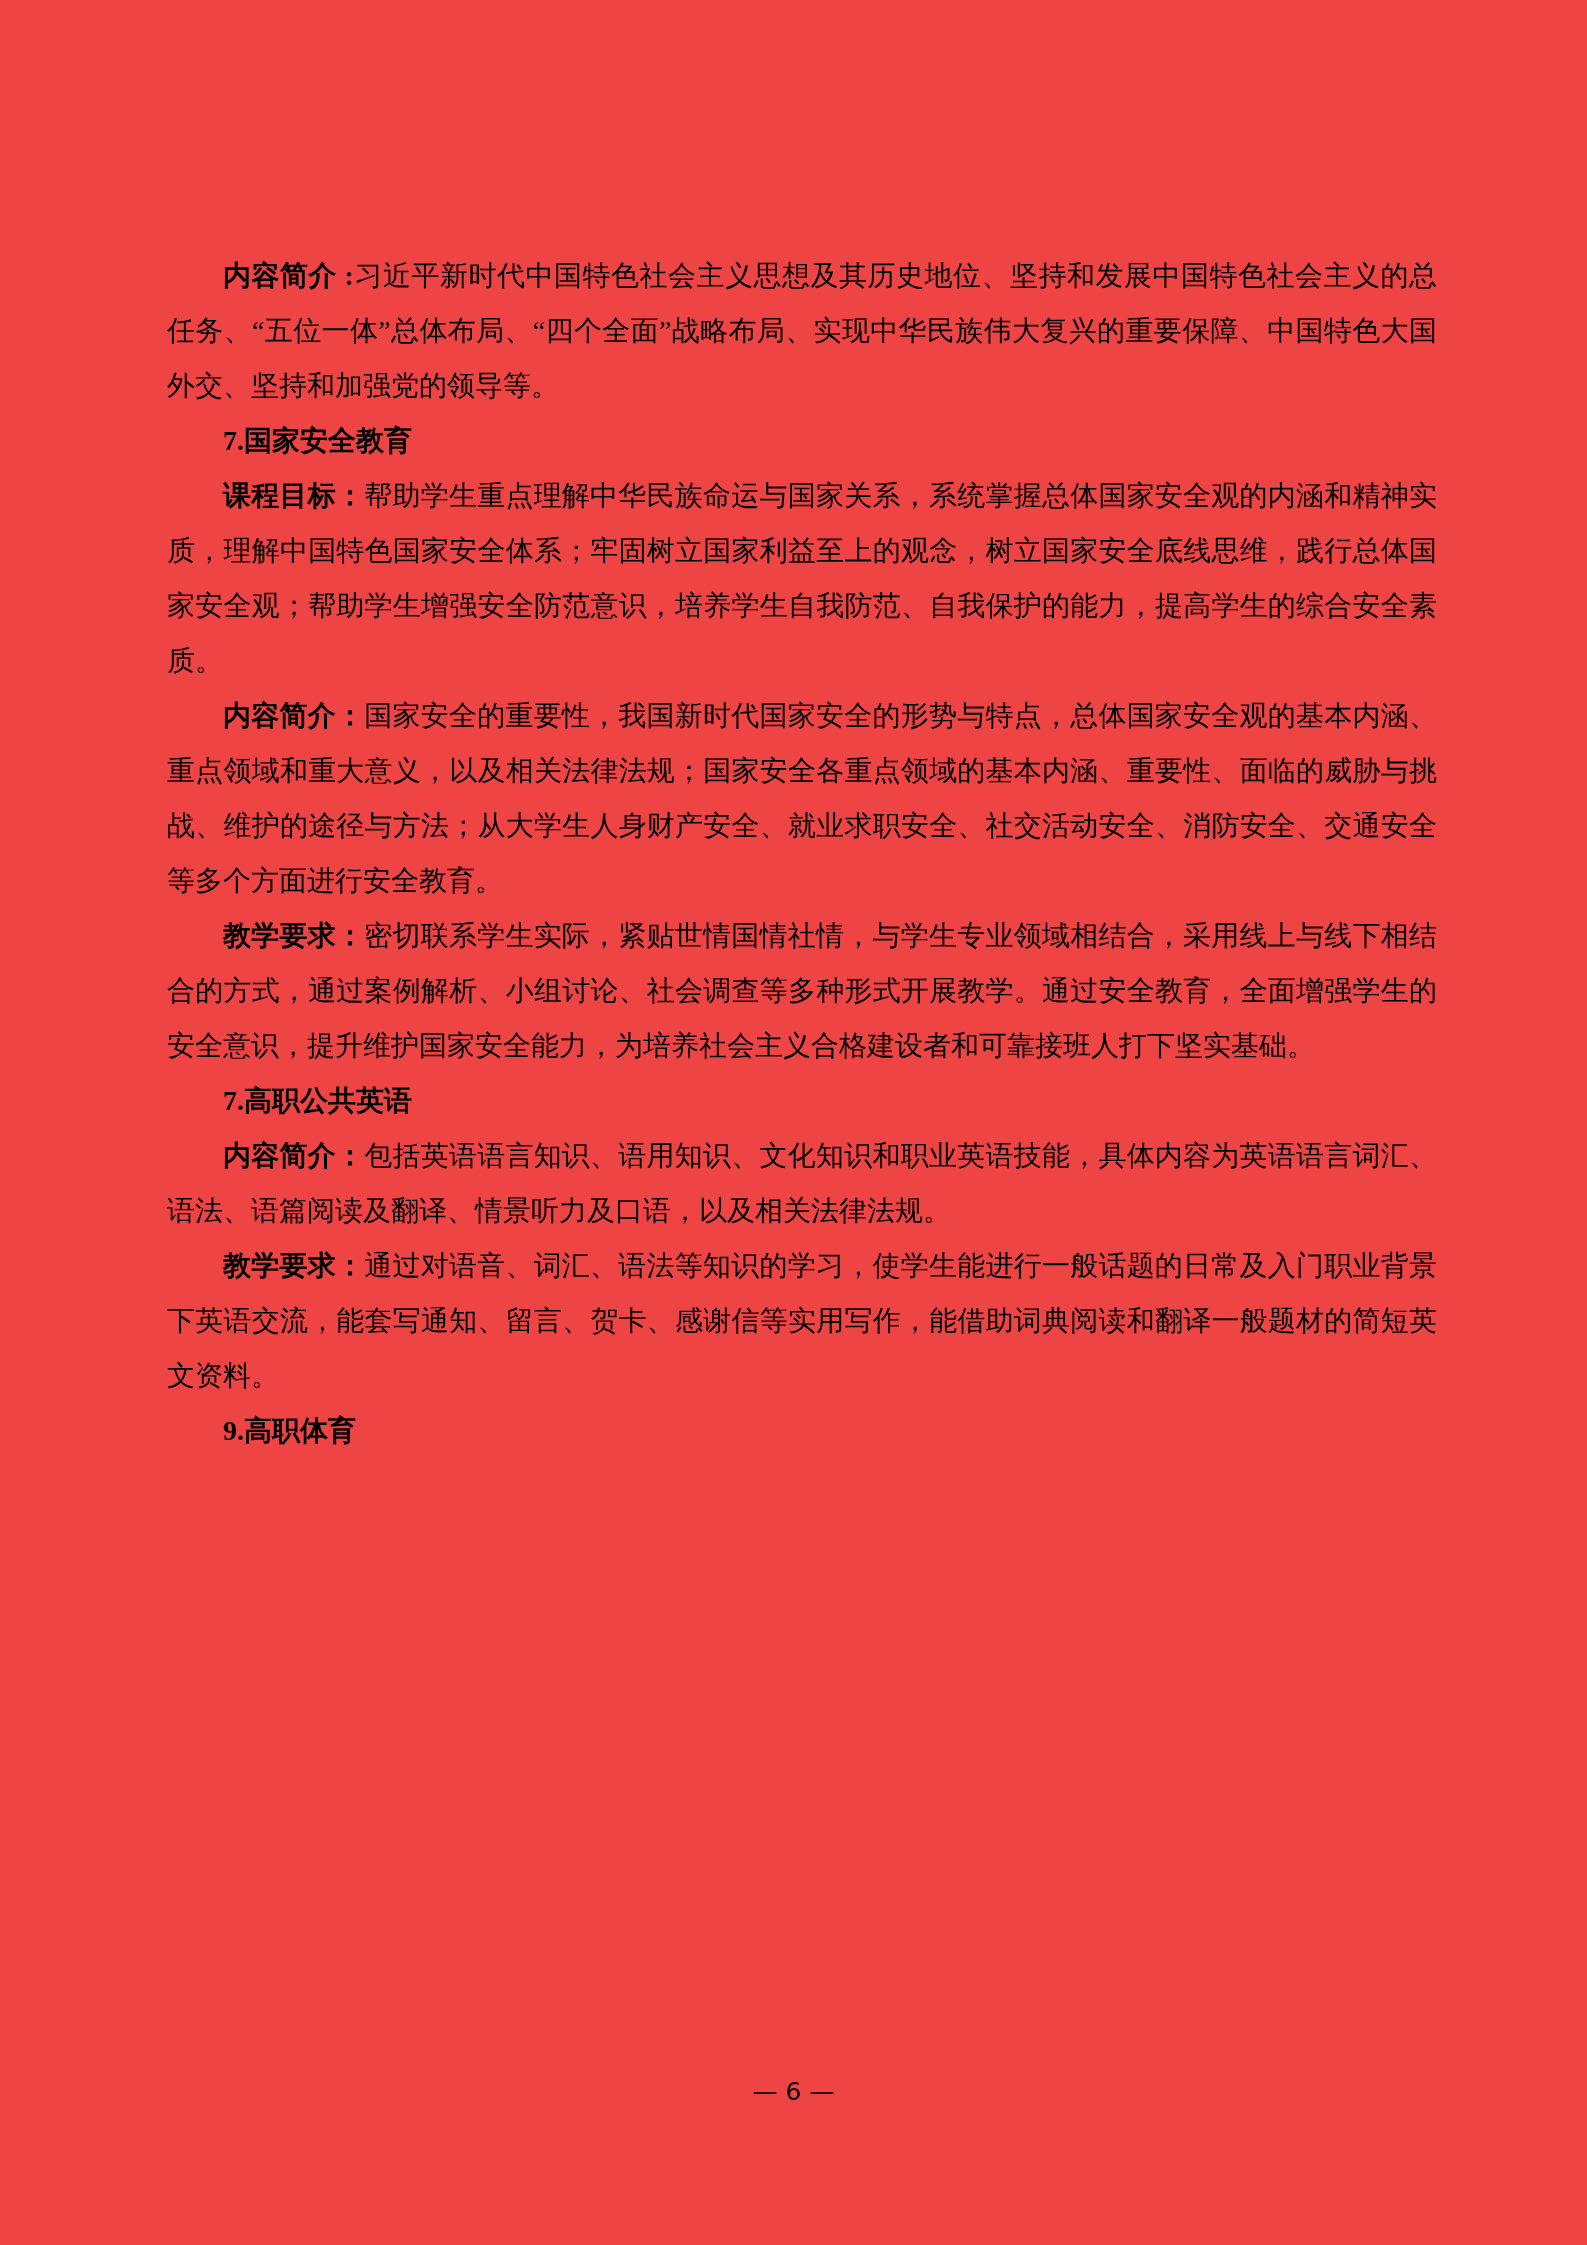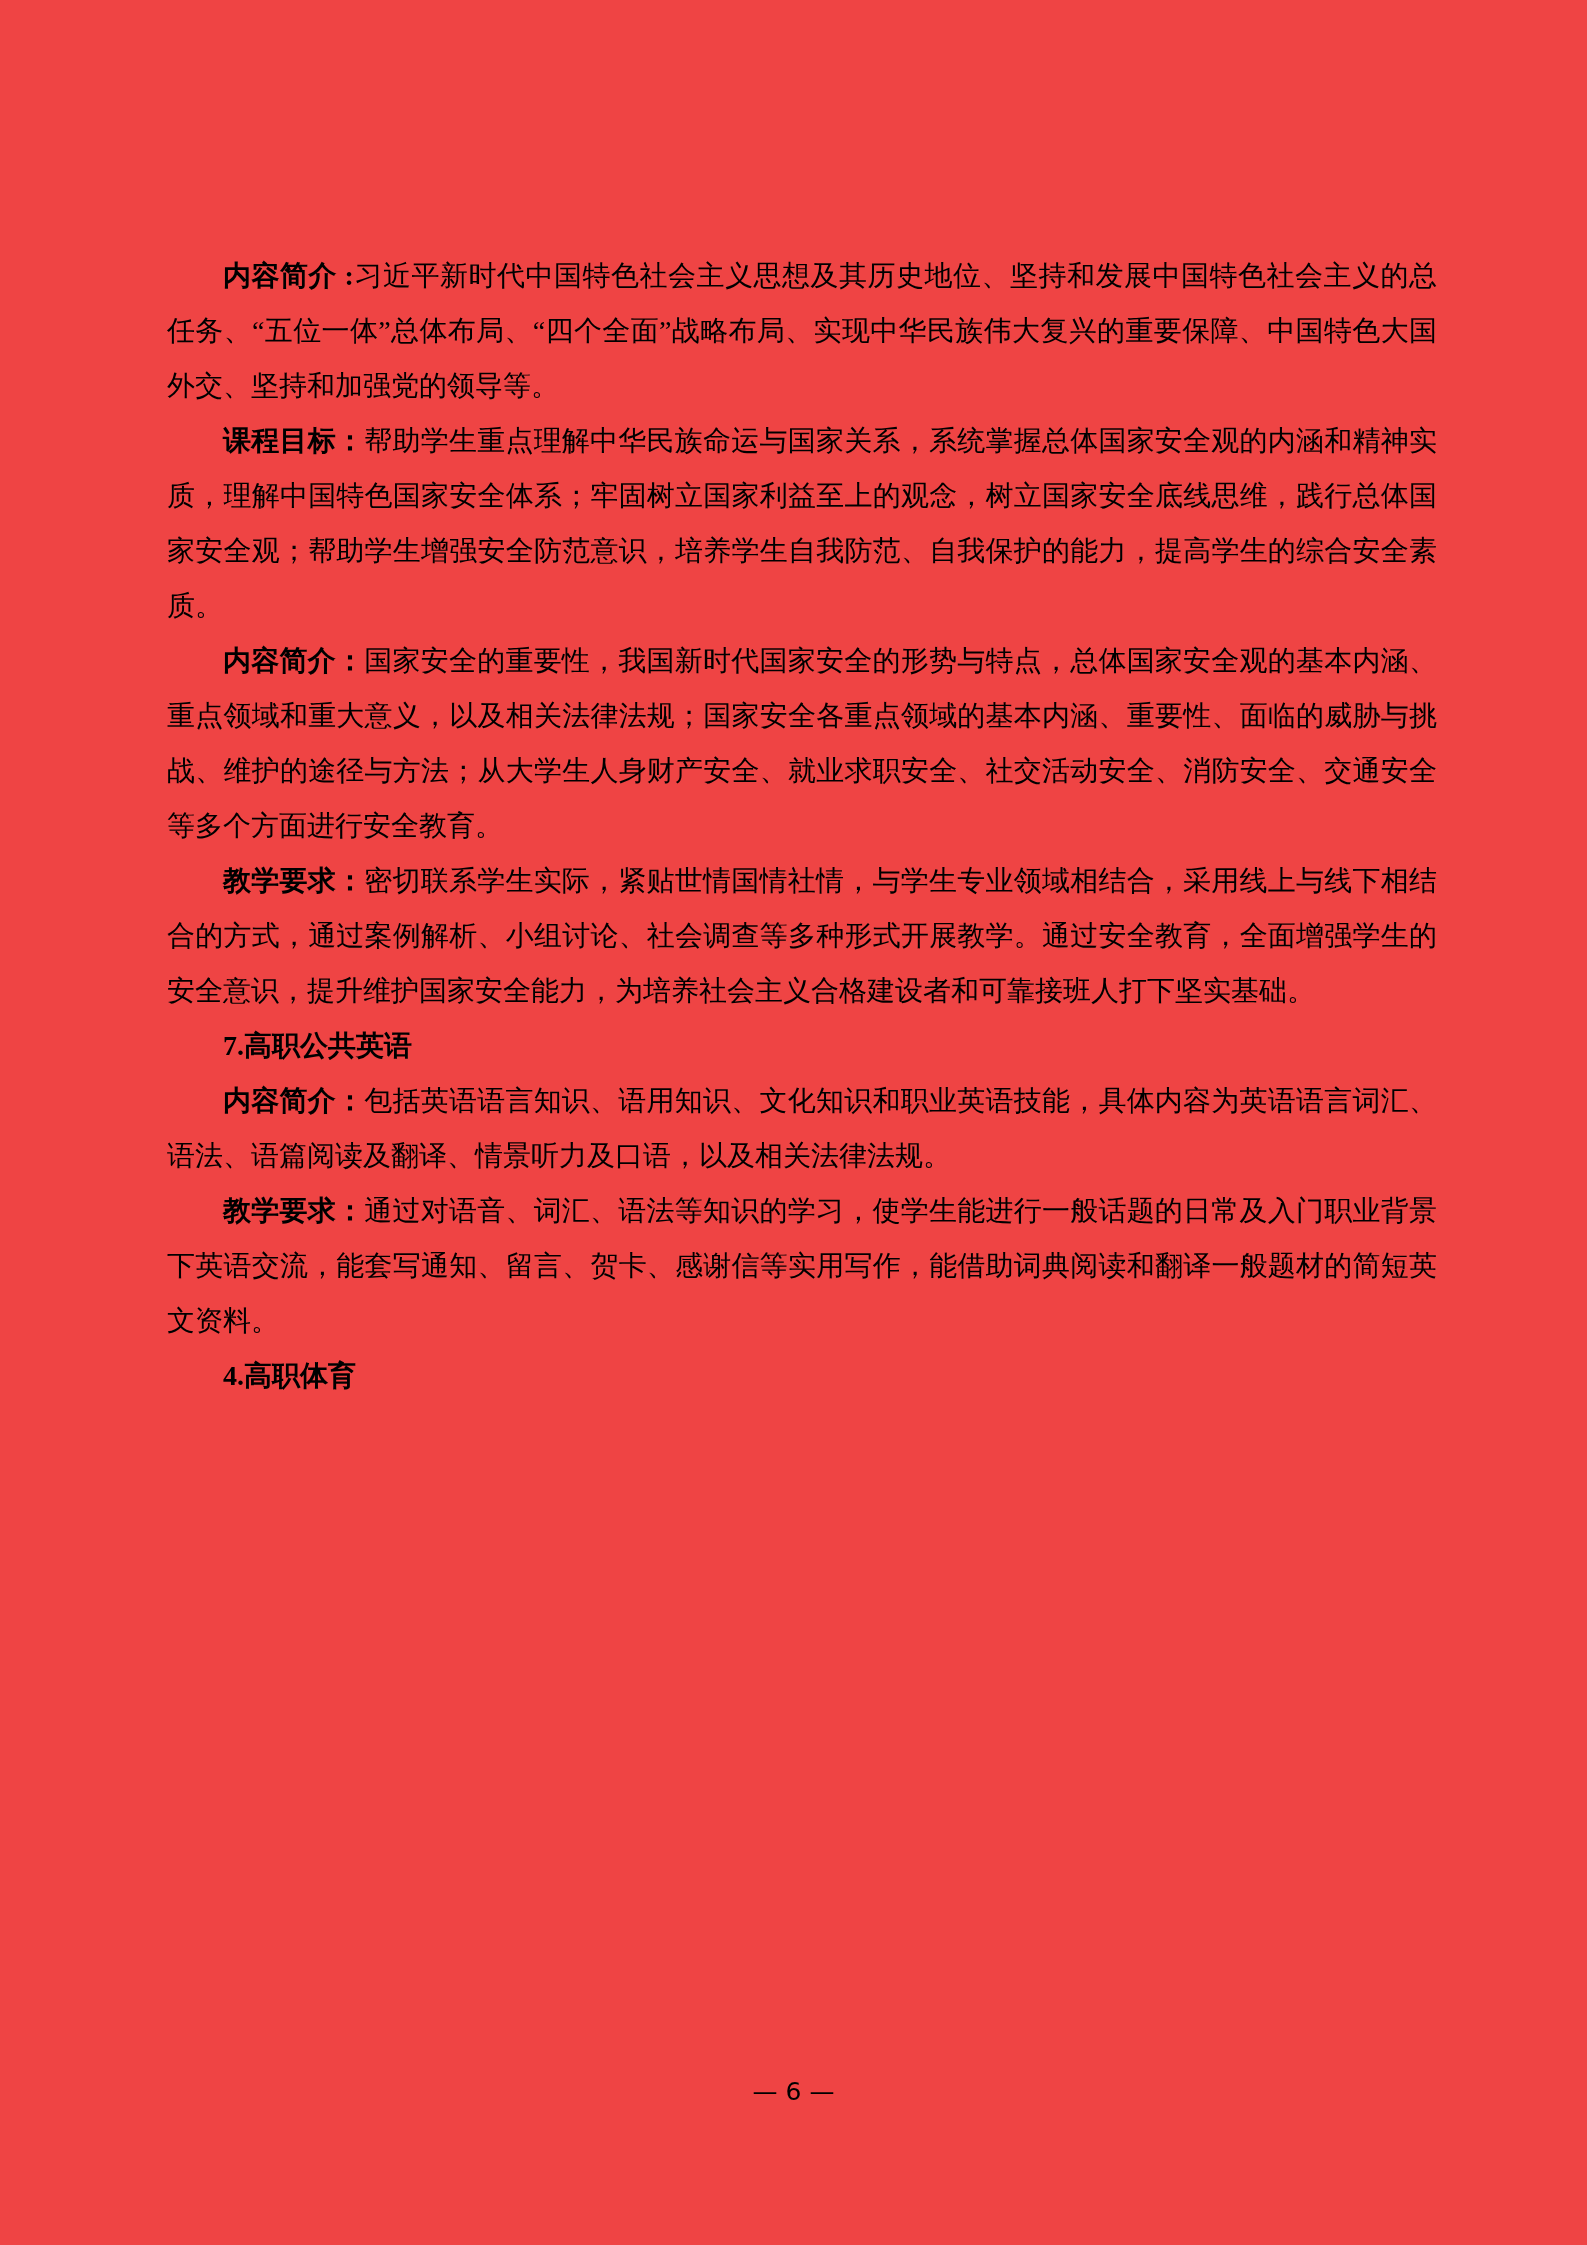--- a/index.html
+++ b/index.html
@@ -41,24 +41,25 @@
     color: #000000;
     font-family: "DejaVu Sans", "Liberation Sans", sans-serif;
   }
 </style>
 </head>
 <body>
 
 <div class="page">
   <div class="content" id="page-body">
       <p class="block"><span class="label">内容简介</span><span class="label"> :</span><span>习近平新时代中国特色社会主义思想及其历史地位、坚持和发展中国特色社会主义的总任务、“五位一体”总体布局、“四个全面”战略布局、实现中华民族伟大复兴的重要保障、中国特色大国外交、坚持和加强党的领导等。</span></p>
+      <p class="block heading"><span>7.国家安全教育</span></p>
       <p class="block"><span class="label">课程目标</span><span class="label">：</span><span>帮助学生重点理解中华民族命运与国家关系，系统掌握总体国家安全观的内涵和精神实质，理解中国特色国家安全体系；牢固树立国家利益至上的观念，树立国家安全底线思维，践行总体国家安全观；帮助学生增强安全防范意识，培养学生自我防范、自我保护的能力，提高学生的综合安全素质。</span></p>
       <p class="block"><span class="label">内容简介</span><span class="label">：</span><span>国家安全的重要性，我国新时代国家安全的形势与特点，总体国家安全观的基本内涵、重点领域和重大意义，以及相关法律法规；国家安全各重点领域的基本内涵、重要性、面临的威胁与挑战、维护的途径与方法；从大学生人身财产安全、就业求职安全、社交活动安全、消防安全、交通安全等多个方面进行安全教育。</span></p>
       <p class="block"><span class="label">教学要求</span><span class="label">：</span><span>密切联系学生实际，紧贴世情国情社情，与学生专业领域相结合，采用线上与线下相结合的方式，通过案例解析、小组讨论、社会调查等多种形式开展教学。通过安全教育，全面增强学生的安全意识，提升维护国家安全能力，为培养社会主义合格建设者和可靠接班人打下坚实基础。</span></p>
       <p class="block heading"><span>7.高职公共英语</span></p>
       <p class="block"><span class="label">内容简介</span><span class="label">：</span><span>包括英语语言知识、语用知识、文化知识和职业英语技能，具体内容为英语语言词汇、语法、语篇阅读及翻译、情景听力及口语，以及相关法律法规。</span></p>
       <p class="block"><span class="label">教学要求</span><span class="label">：</span><span>通过对语音、词汇、语法等知识的学习，使学生能进行一般话题的日常及入门职业背景下英语交流，能套写通知、留言、贺卡、感谢信等实用写作，能借助词典阅读和翻译一般题材的简短英文资料。</span></p>
-      <p class="block heading"><span>4.高职体育</span></p>
+      <p class="block heading"><span>9.高职体育</span></p>
     </div>
   <div class="footer">
     <span>— 6 —</span>
   </div>
 </div>
 
 </body></html>

